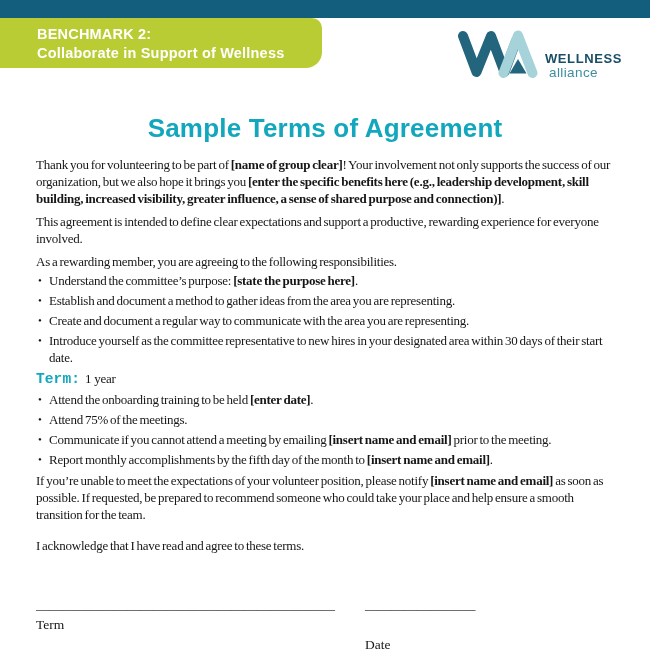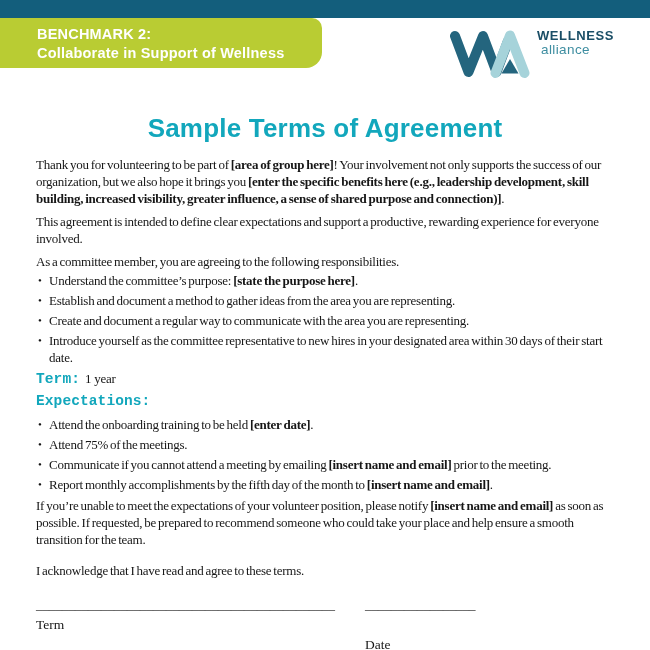--- a/index.html
+++ b/index.html
@@ -28,23 +28,23 @@
     padding: 7px 18px 0 37px;
     color: #ffffff;
     font-family: "Liberation Sans", sans-serif;
     font-weight: 700;
     font-size: 14.5px;
     line-height: 19px;
     letter-spacing: 0.2px;
   }
   .logo {
     position: absolute;
-    top: 28px; right: 36px;
+    top: 28px; right: 28px;
     display: flex;
-    align-items: flex-start;
+    align-items: flex-end;
   }
   .logo-text { display: flex; flex-direction: column; margin-left: 3px; }
   .logo-word1 {
     font-family: "Liberation Sans", sans-serif;
     font-weight: 700;
     font-size: 13px;
     letter-spacing: 0.6px;
     color: #1a4e66;
   }
   .logo-word2 {
@@ -135,25 +135,25 @@
     <div class="logo-text">
       <span class="logo-word1">WELLNESS</span>
       <span class="logo-word2">alliance</span>
     </div>
   </div>
 
   <div class="content">
 
     <h1 class="title">Sample Terms of Agreement</h1>
 
-    <p class="doc">Thank you for volunteering to be part of <b>[area of group here]</b>! Your involvement not only supports the success of our organization, but we also hope it brings you <b>[enter the specific benefits here (e.g., leadership development, skill building, increased visibility, greater influence, a sense of shared purpose and connection)]</b>.</p>
+    <p class="doc">Thank you for volunteering to be part of <b>[name of group clear]</b>! Your involvement not only supports the success of our organization, but we also hope it brings you <b>[enter the specific benefits here (e.g., leadership development, skill building, increased visibility, greater influence, a sense of shared purpose and connection)]</b>.</p>
 
     <p class="doc">This agreement is intended to define clear expectations and support a productive, rewarding experience for everyone involved.</p>
 
-    <p class="doc lead">As a committee member, you are agreeing to the following responsibilities.</p>
+    <p class="doc lead">As a rewarding member, you are agreeing to the following responsibilities.</p>
 
     <ul class="doc-list">
       <li class="doc">
         <span class="dot">•</span>
         <span class="li-text">Understand the committee’s purpose: <b>[state the purpose here]</b>.</span>
       </li>
       <li class="doc">
         <span class="dot">•</span>
         <span class="li-text">Establish and document a method to gather ideas from the area you are representing.</span>
       </li>
@@ -164,21 +164,20 @@
       <li class="doc">
         <span class="dot">•</span>
         <span class="li-text">Introduce yourself as the committee representative to new hires in your designated area within 30 days of their start date.</span>
       </li>
     </ul>
 
     <div class="term-row">
       <span class="h-teal">Term:</span><span class="term-val">1 year</span>
     </div>
 
-    <div class="h-teal exp-heading">Expectations:</div>
 
     <ul class="doc-list">
       <li class="doc">
         <span class="dot">•</span>
         <span class="li-text">Attend the onboarding training to be held <b>[enter date]</b>.</span>
       </li>
       <li class="doc">
         <span class="dot">•</span>
         <span class="li-text">Attend 75% of the meetings.</span>
       </li>

